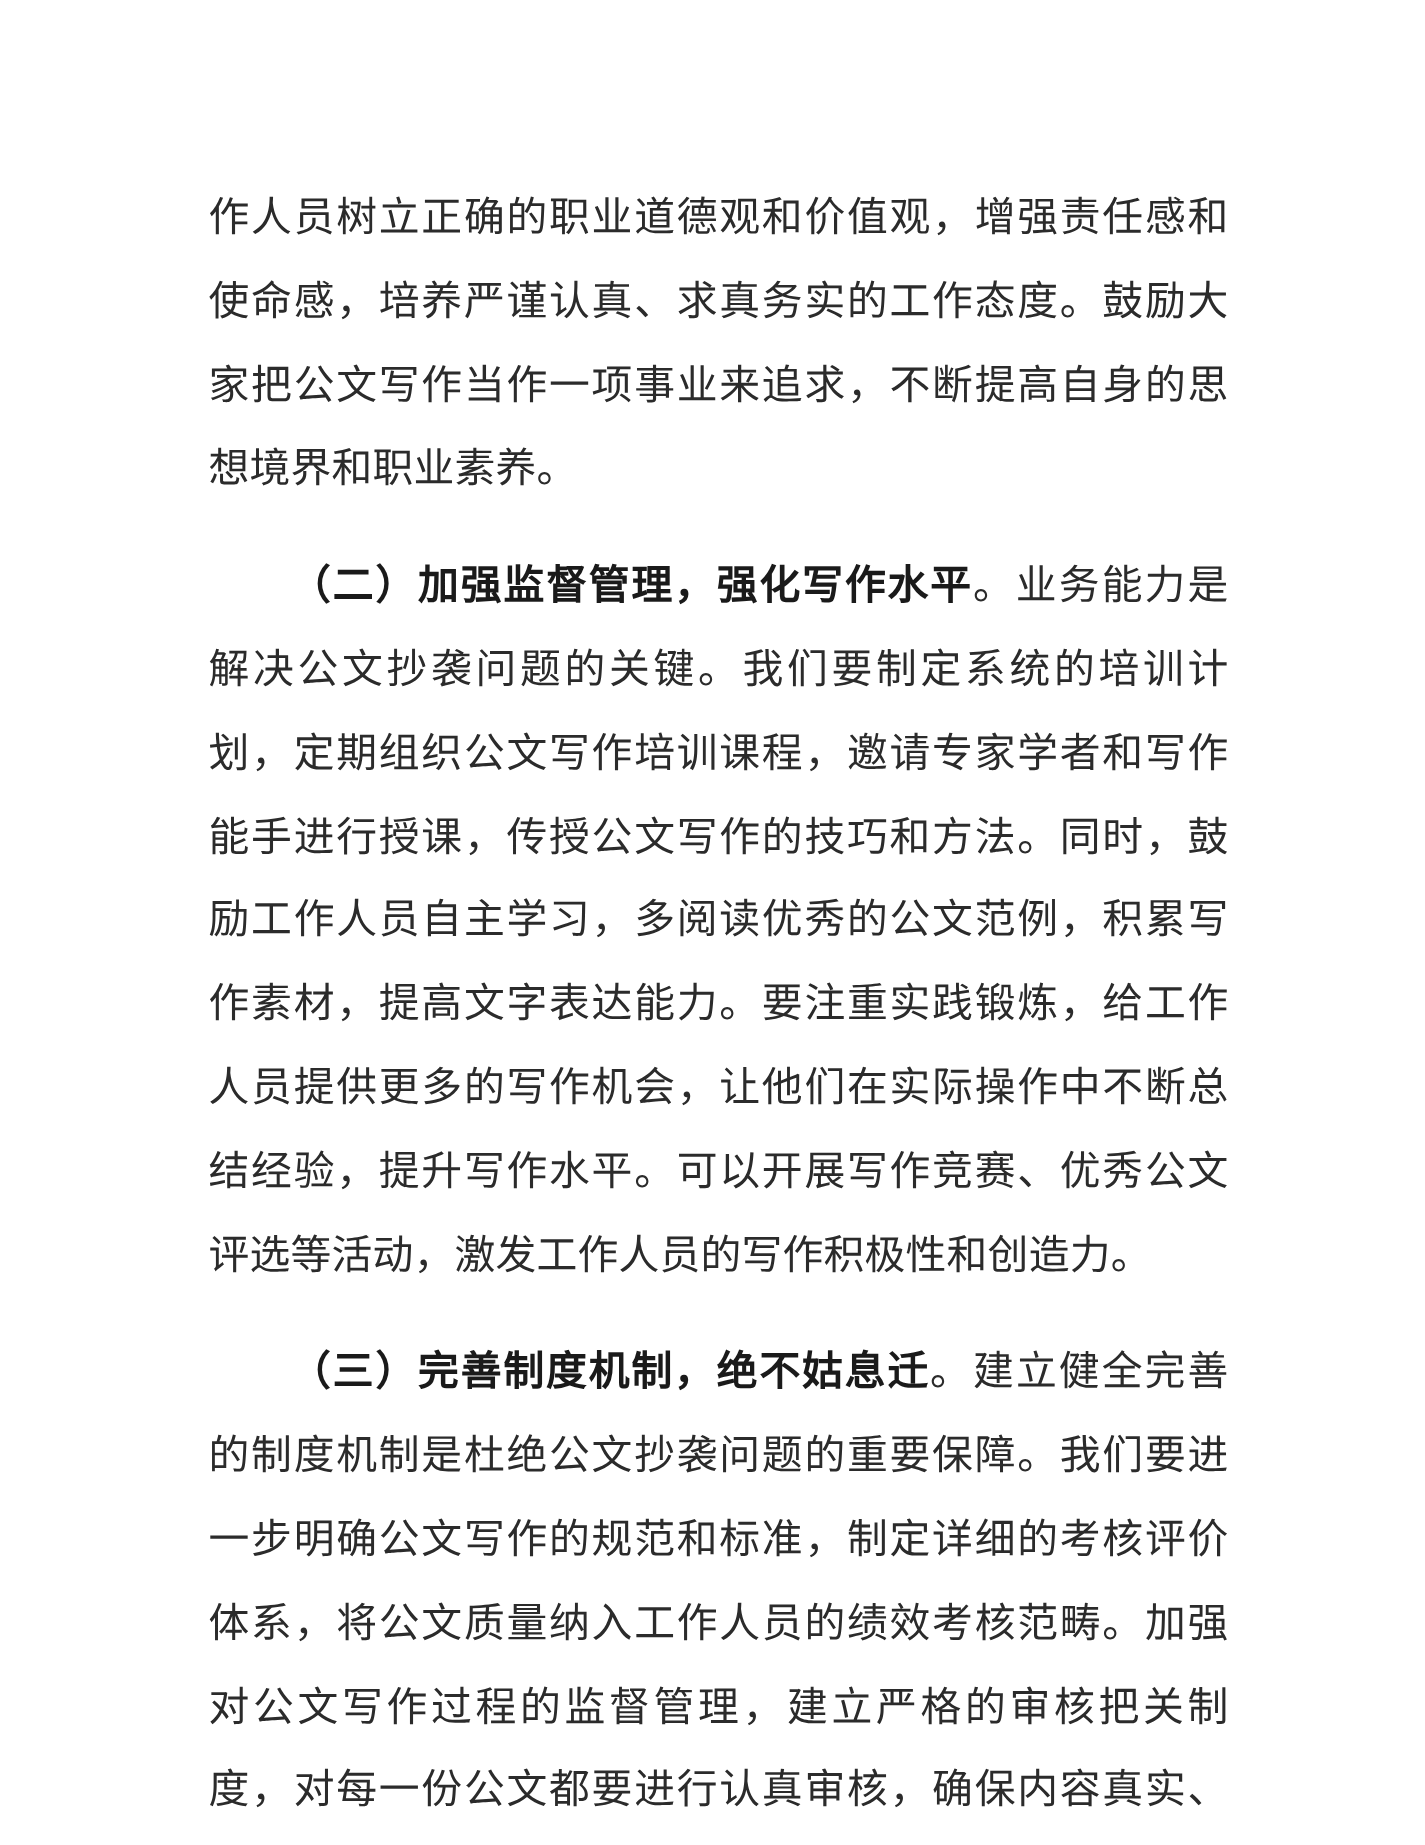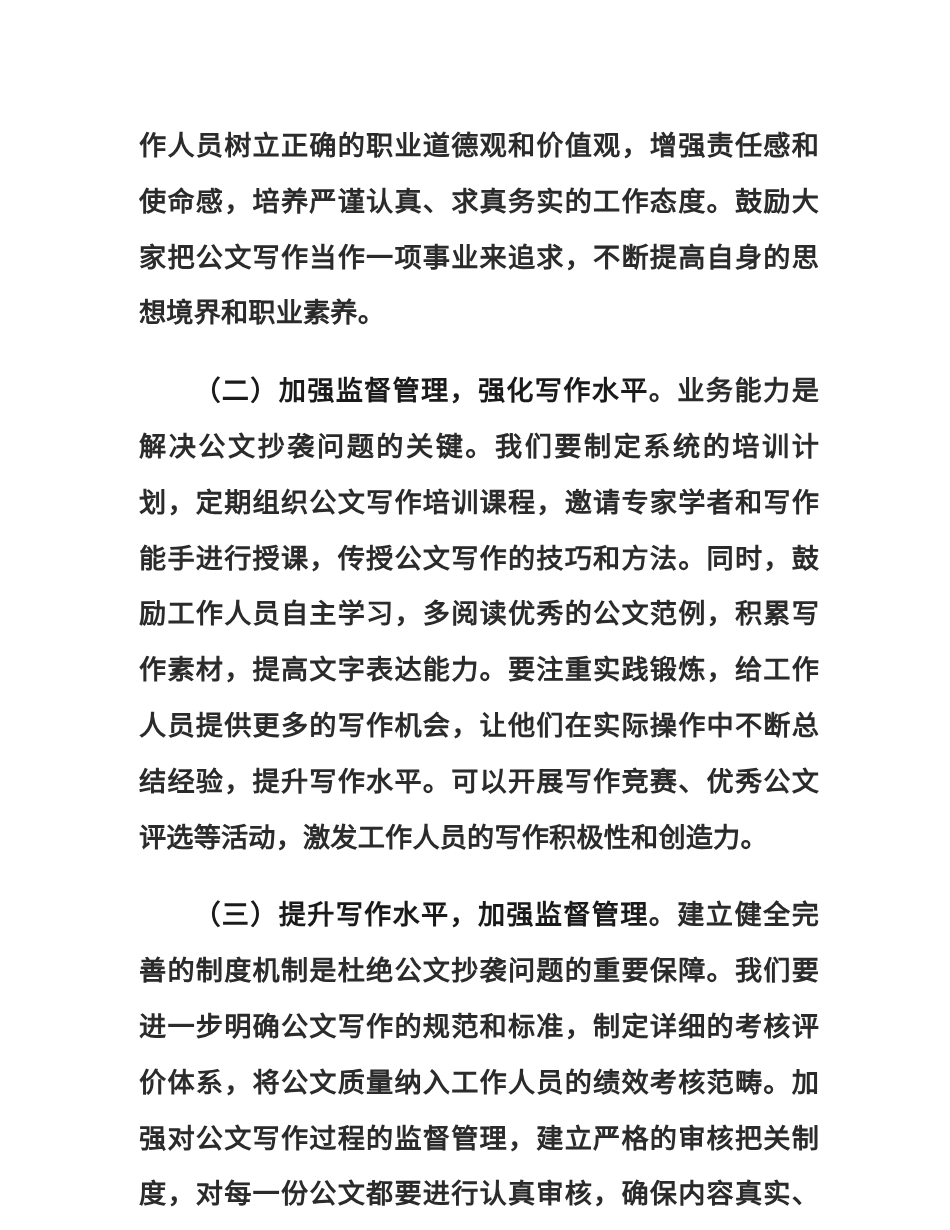--- a/index.html
+++ b/index.html
@@ -52,30 +52,30 @@
   }
 
   .run-heading {
     font-weight: 700;
     font-family: "DejaVu Sans", "Liberation Sans", sans-serif;
     letter-spacing: 0px;
     color: #1a1a1a;
   }
 
   .run-body {
-    font-weight: 700;
+    font-weight: 400;
     margin-top: 22px;
   }
 </style>
 </head>
 <body>
 
 <div class="page">
   <div class="page-body">
 
     <p class="para"><span class="run-body">作人员树立正确的职业道德观和价值观，增强责任感和使命感，培养严谨认真、求真务实的工作态度。鼓励大家把公文写作当作一项事业来追求，不断提高自身的思想境界和职业素养。</span></p>
 
     <p class="para indent"><span class="run-heading">（二）加强监督管理，强化写作水平</span><span class="run-body">。业务能力是解决公文抄袭问题的关键。我们要制定系统的培训计划，定期组织公文写作培训课程，邀请专家学者和写作能手进行授课，传授公文写作的技巧和方法。同时，鼓励工作人员自主学习，多阅读优秀的公文范例，积累写作素材，提高文字表达能力。要注重实践锻炼，给工作人员提供更多的写作机会，让他们在实际操作中不断总结经验，提升写作水平。可以开展写作竞赛、优秀公文评选等活动，激发工作人员的写作积极性和创造力。</span></p>
 
-    <p class="para indent"><span class="run-heading">（三）提升写作水平，加强监督管理</span><span class="run-body">。建立健全完善的制度机制是杜绝公文抄袭问题的重要保障。我们要进一步明确公文写作的规范和标准，制定详细的考核评价体系，将公文质量纳入工作人员的绩效考核范畴。加强对公文写作过程的监督管理，建立严格的审核把关制度，对每一份公文都要进行认真审核，确保内容真实、准确、规范。要建立抄袭行为的问责机制，对发现的抄袭行为，要严肃追究相关人员的责任，绝不姑息迁</span></p>
+    <p class="para indent"><span class="run-heading">（三）完善制度机制，绝不姑息迁</span><span class="run-body">。建立健全完善的制度机制是杜绝公文抄袭问题的重要保障。我们要进一步明确公文写作的规范和标准，制定详细的考核评价体系，将公文质量纳入工作人员的绩效考核范畴。加强对公文写作过程的监督管理，建立严格的审核把关制度，对每一份公文都要进行认真审核，确保内容真实、准确、规范。要建立抄袭行为的问责机制，对发现的抄袭行为，要严肃追究相关人员的责任，绝不姑息迁</span></p>
 
   </div>
 </div>
 
 </body></html>

